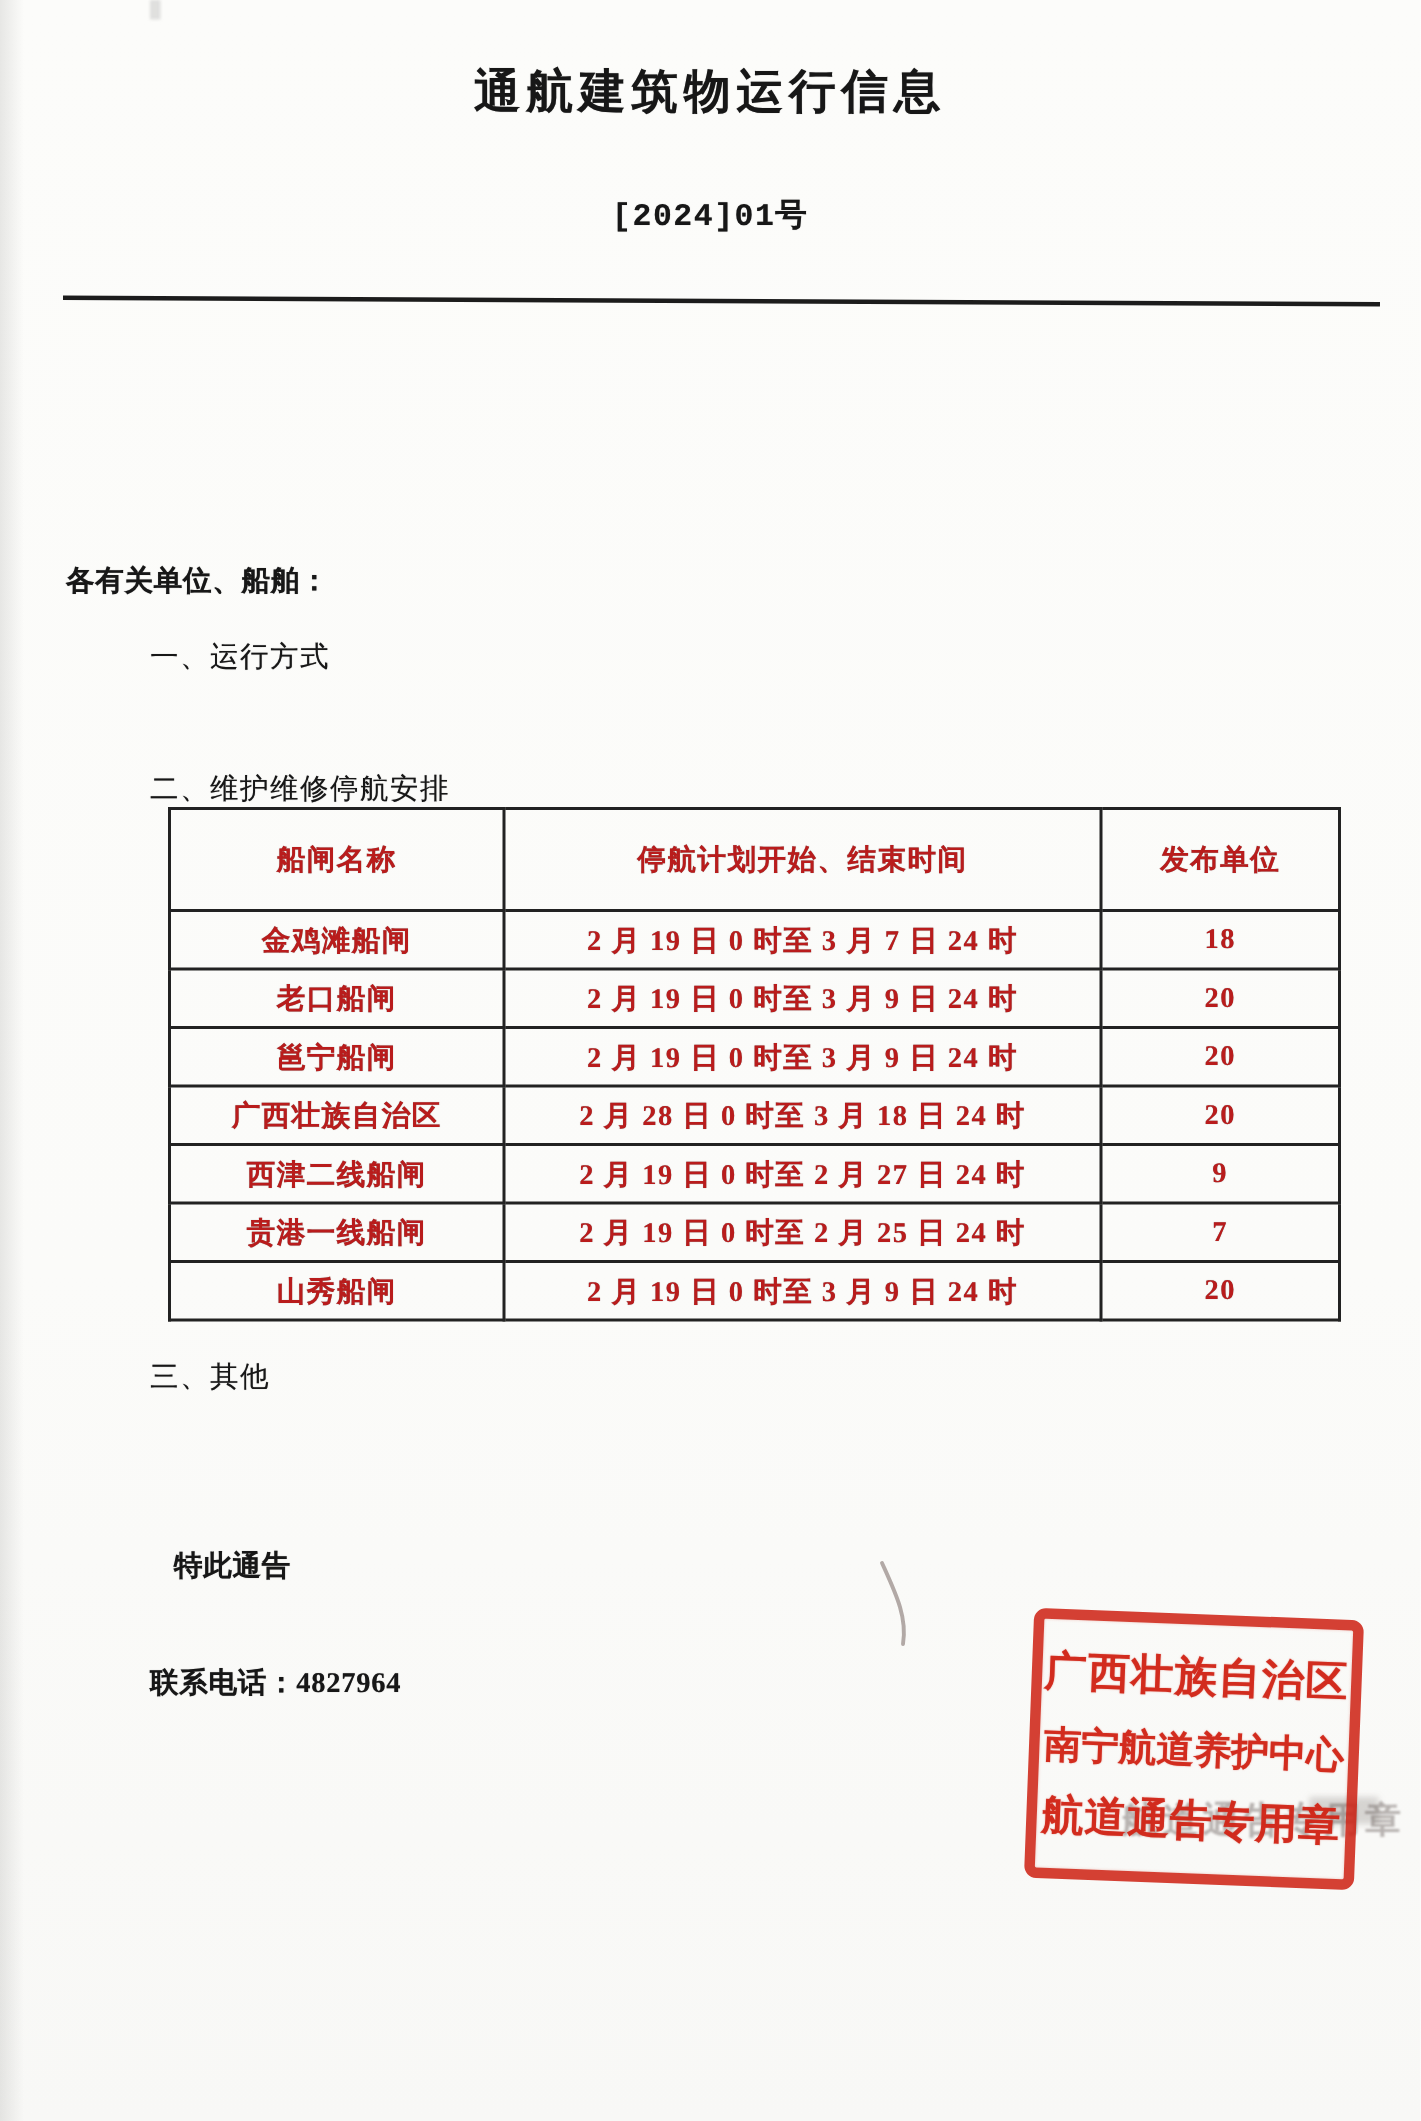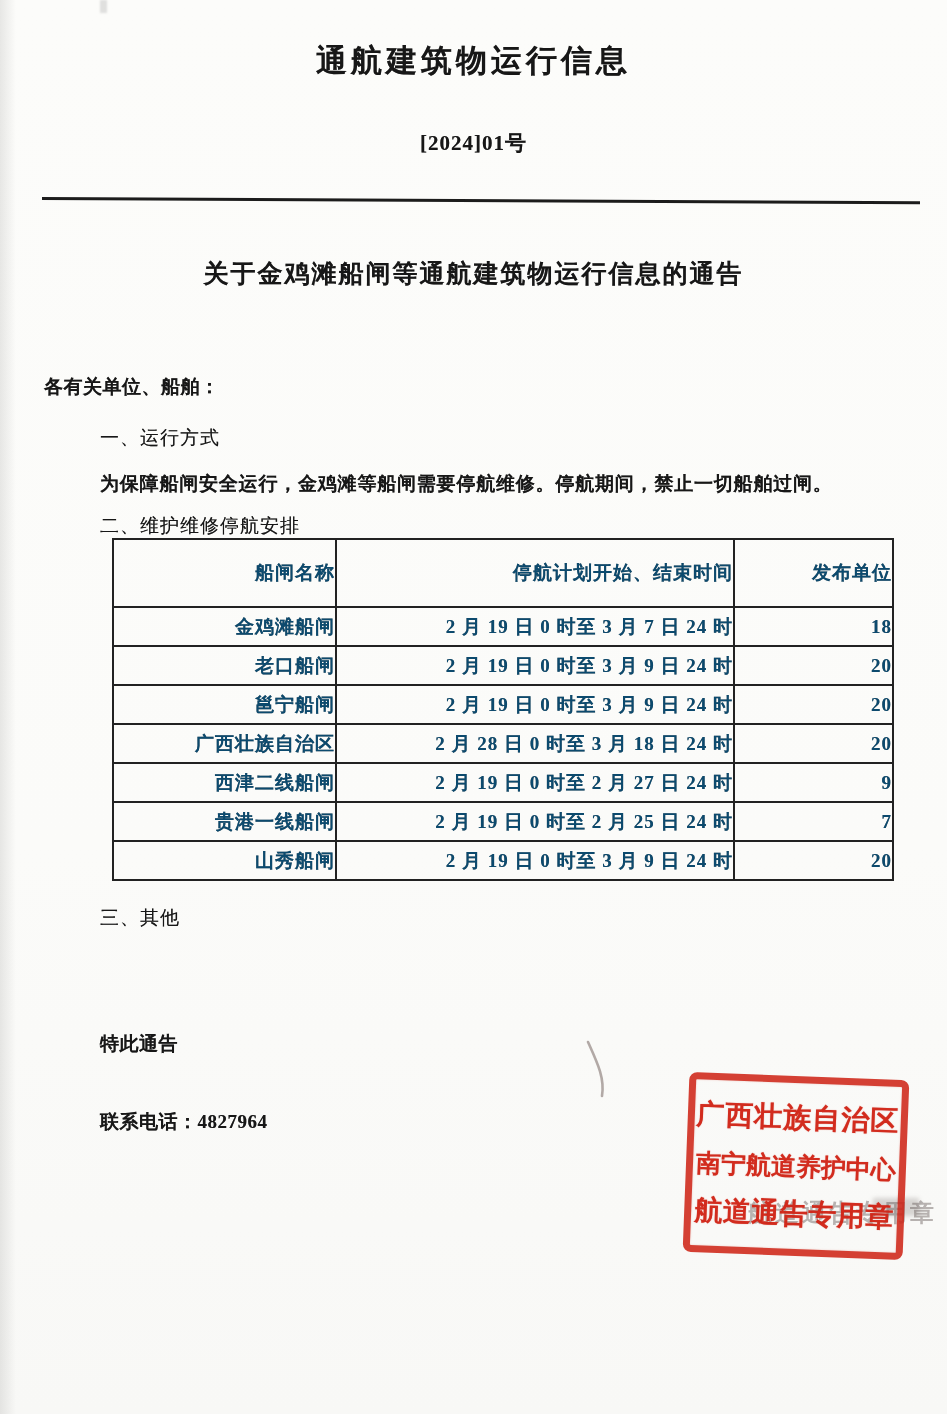--- a/index.html
+++ b/index.html
@@ -12,43 +12,43 @@
     overflow:hidden;
   }
   .page{position:absolute;inset:0;}
   
   .edge-shade{position:absolute;left:0;top:0;bottom:0;width:16px;
     background:linear-gradient(90deg,rgba(120,120,118,.16),rgba(120,120,118,0));}
   .top-smudge{position:absolute;left:100px;top:0;width:7px;height:13px;
     background:rgba(140,140,140,.25);filter:blur(1px);}
   .txt{position:absolute;font-weight:600;letter-spacing:.5px;
     text-shadow:0 0 .5px rgba(20,20,20,.55);white-space:nowrap;}
-  .centered{left:0;width:100%;text-align:center;}
+  .centered{left:0;width:100%;text-align:center;font-family:Liberation Mono, monospace;}
   .doc-title{top:40px;font-size:31px;font-weight:700;letter-spacing:4px;}
   .doc-number{top:129px;font-size:21px;letter-spacing:1px;}
   .rule{position:absolute;left:42px;top:197px;width:878px;height:3px;
     background:#1c1c1c;transform:rotate(.28deg);transform-origin:left center;}
   .notice-title{top:257px;font-size:25px;font-weight:700;letter-spacing:2px;}
   .salutation{left:44px;top:374px;font-size:19px;font-weight:700;text-align:center;}
   .sec-heading{font-size:19px;font-weight:400;letter-spacing:1px;}
   .h1{left:100px;top:425px;}
   .p1{left:100px;top:471px;font-size:19px;letter-spacing:.8px;}
   .h2{left:100px;top:513px;}
   .h3{left:100px;top:905px;}
   .p3{left:59px;top:936px;width:834px;font-size:19px;letter-spacing:1.1px;
     line-height:47px;text-indent:2em;white-space:normal;}
-  .closing{left:100px;top:1031px;font-size:19px;}
+  .closing{left:116px;top:1031px;font-size:19px;}
   .contact{left:100px;top:1081px;font-size:19px;margin-top:28px;}
   
   table.sched{position:absolute;left:112px;top:538px;width:782px;
     border-collapse:collapse;table-layout:fixed;
     font-family:"Liberation Serif","DejaVu Serif",serif;}
   table.sched th,table.sched td{
-    border:2px solid #222;text-align:right;vertical-align:middle;
-    font-size:19px;font-weight:700;letter-spacing:1px;color:#0c4a6e;
+    border:2px solid #222;text-align:center;vertical-align:middle;
+    font-size:19px;font-weight:700;letter-spacing:1px;color:#b91c1c;
     text-shadow:0 0 .5px rgba(20,20,20,.5);padding:0;}
   table.sched th{height:66px;}
   table.sched td{height:37px;}
   .c1{width:28.6%;} .c2{width:51%;} .c3{width:20.4%;}
   
   .publisher{left:597px;top:1149px;font-size:19px;z-index:1;}
   .publisher .pub-name{border-bottom:1.5px solid rgba(45,45,45,.75);
     padding-right:14px;color:#2b2b2b;}
   
   .stray{position:absolute;left:568px;top:1030px;z-index:0;}
@@ -77,26 +77,24 @@
 <div class="page">
 
   <div class="edge-shade"></div>
   <div class="top-smudge"></div>
 
   <div class="txt centered doc-title">通航建筑物运行信息</div>
   <div class="txt centered doc-number">[2024]01号</div>
 
   <div class="rule"></div>
 
-  <div class="txt centered notice-title">关于金鸡滩船闸等通航建筑物运行信息的通告</div>
 
   <div class="txt salutation">各有关单位、船舶：</div>
 
   <div class="txt sec-heading h1">一、运行方式</div>
-  <div class="txt p1">为保障船闸安全运行，金鸡滩等船闸需要停航维修。停航期间，禁止一切船舶过闸。</div>
 
   <div class="txt sec-heading h2">二、维护维修停航安排</div>
 
   <table class="sched">
     <colgroup>
         <col class="c1">
         <col class="c2">
         <col class="c3">
       </colgroup>
     <thead>

